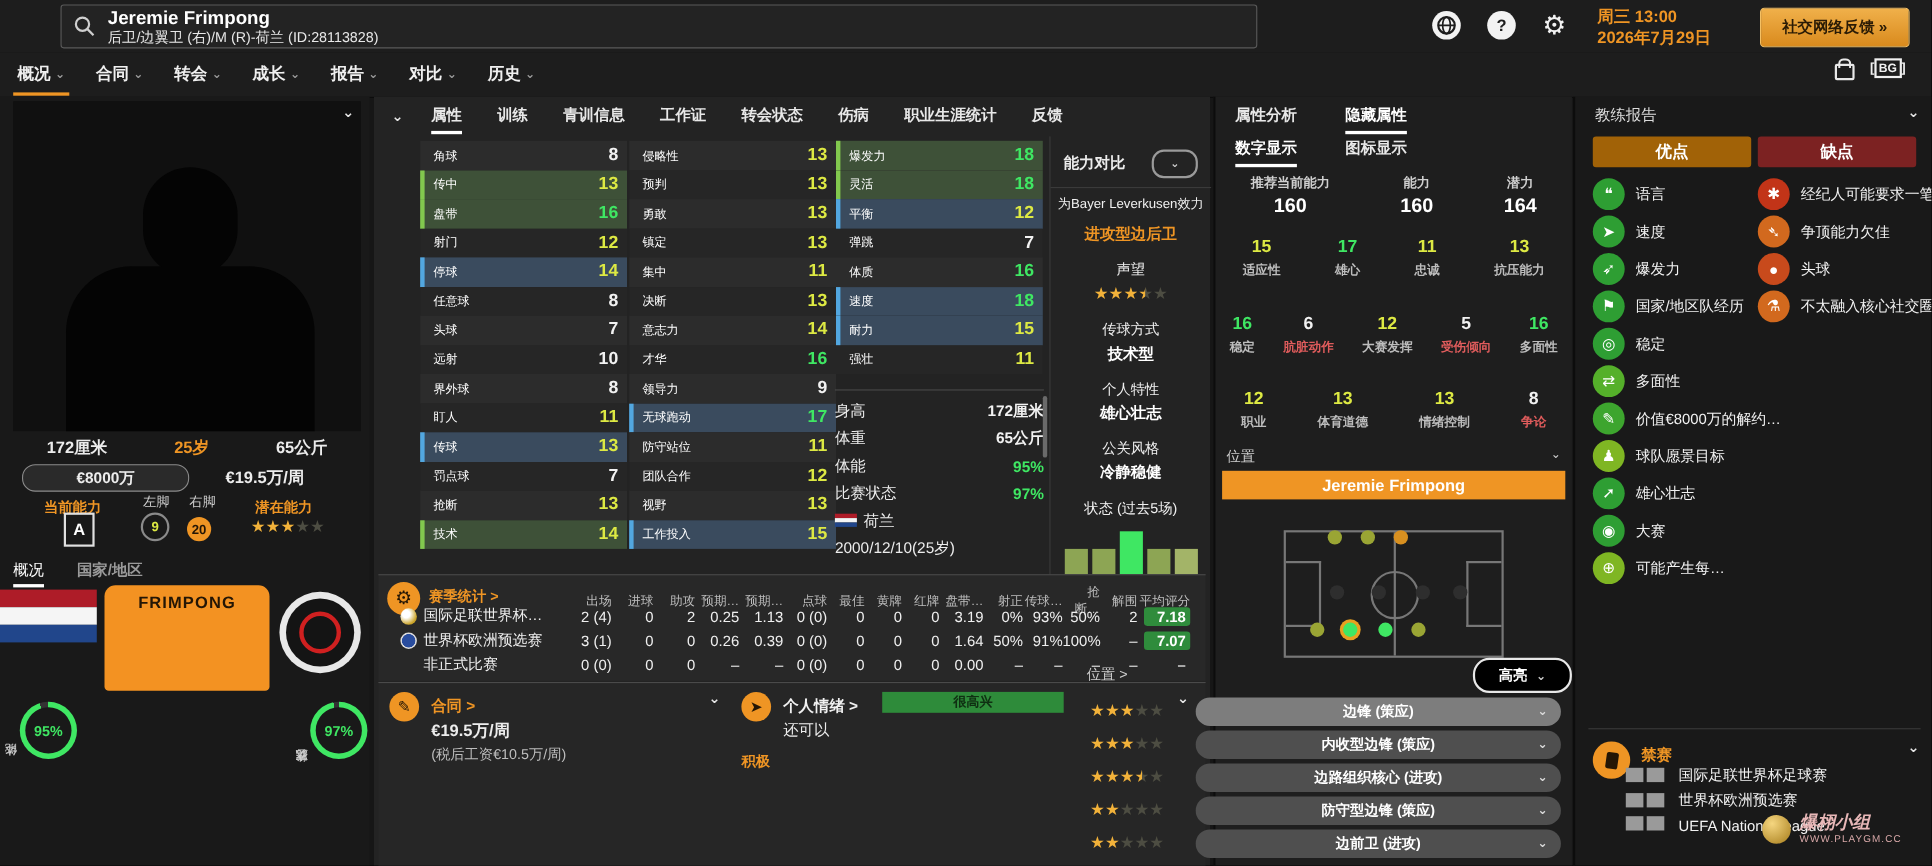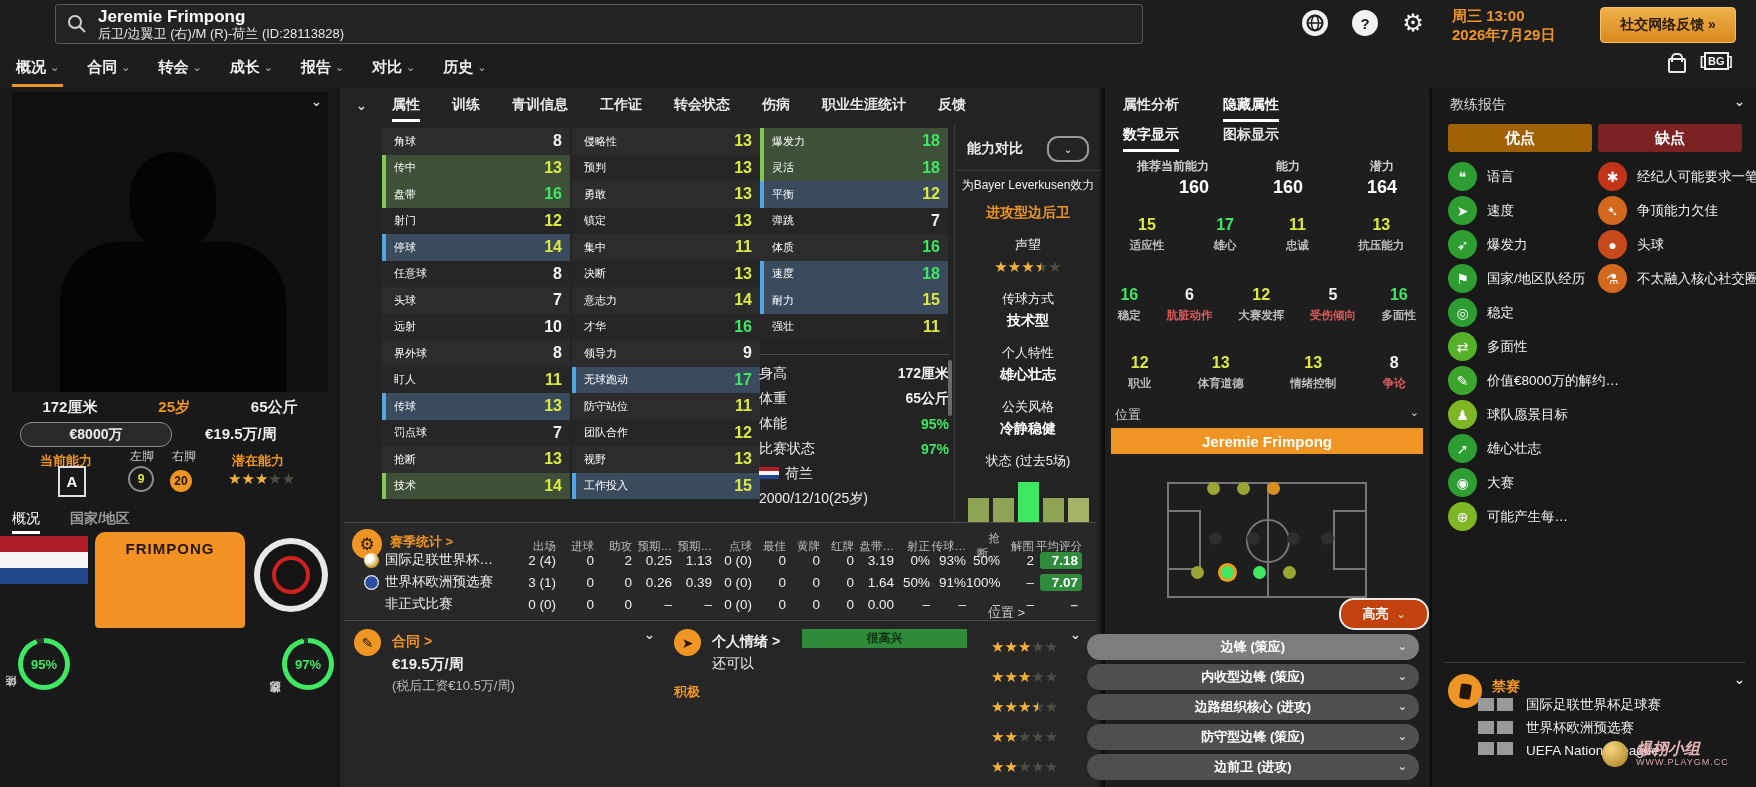--- a/index.html
+++ b/index.html
@@ -112,41 +112,41 @@
   .bot-panel{position:absolute;left:4px;top:532px;width:752px;height:167px;background:#262626;border-top:1px solid #4a4a4a;}
   .circ-icon{width:27px;height:27px;border-radius:50%;background:#ef9524;color:#241605;display:flex;align-items:center;justify-content:center;font-size:14px;font-weight:bold;}
   .sect-title{font-size:14px;font-weight:bold;color:#ef9524;}
   .mood-bar{position:absolute;left:458px;top:8px;width:165px;height:19px;background:#2e8b3a;color:#0f2f12;font-size:12px;font-weight:bold;
             display:flex;align-items:center;justify-content:center;}
   
   .hid-panel{position:absolute;left:1103px;top:88px;width:324px;height:699px;background:#1e1e1e;border-left:2px solid #0c0c0c;}
   .htabs{position:absolute;left:18px;top:8px;display:flex;gap:44px;font-size:14px;font-weight:bold;}
   .habil{position:absolute;left:0px;top:70px;width:324px;display:flex;justify-content:space-around;text-align:center;}
   .habil .l{font-size:12px;color:#cfcfcf;font-weight:bold;}
-  .habil .v{font-size:18px;font-weight:bold;color:#fff;margin-top:2px;text-align:right;}
+  .habil .v{font-size:18px;font-weight:bold;color:#fff;margin-top:2px;}
   .hrow{position:absolute;width:324px;display:flex;justify-content:space-around;text-align:center;}
   .hitem .v{font-size:16px;font-weight:bold;}
   .hitem .l{font-size:11.5px;color:#bdbdbd;font-weight:bold;margin-top:4px;}
   .hitem .l.red{color:#e05c5c;}
   .pos-head{position:absolute;left:10px;top:318px;width:304px;display:flex;justify-content:space-between;font-size:13px;color:#cfcfcf;}
   .pname-bar{position:absolute;left:6px;top:340px;width:312px;height:26px;background:#ef9524;color:#fff;font-weight:bold;font-size:15px;
              display:flex;align-items:center;justify-content:center;}
   .ppos{position:absolute;left:0;top:370px;width:324px;text-align:center;font-size:13px;color:#f0f0f0;}
   .pitch{position:absolute;left:62px;top:394px;width:196px;height:112px;border:2px solid #777;}
   .pitch .mid{position:absolute;left:50%;top:0;bottom:0;width:0;border-left:2px solid #777;}
   .pitch .cc{position:absolute;left:50%;top:50%;width:40px;height:40px;margin:-21px 0 0 -21px;border:2px solid #777;border-radius:50%;}
   .pitch .boxL{position:absolute;left:0;top:26px;width:30px;height:56px;border:2px solid #777;border-left:none;}
   .pitch .boxR{position:absolute;right:0;top:26px;width:30px;height:56px;border:2px solid #777;border-right:none;}
   .dot{position:absolute;width:13px;height:13px;border-radius:50%;}
   .dot.ghost{background:#2e2e2e;}
   .dot.olive{background:#9aa534;}
   .dot.orange{background:#d89020;}
   .dot.green{background:#3fe763;}
   .dot.ring{box-shadow:0 0 0 3px #e8a020;}
-  .hl-pill{position:absolute;left:234px;top:510px;width:86px;height:28px;border:2px solid #e8e8e8;border-radius:15px;background:#c2410c;
+  .hl-pill{position:absolute;left:234px;top:510px;width:86px;height:28px;border:2px solid #e8e8e8;border-radius:15px;background:#000000;
            color:#fff;font-weight:bold;font-size:13px;display:flex;align-items:center;justify-content:center;gap:8px;}
   
   .roles{position:absolute;left:985px;top:632px;width:440px;}
   .role-row{display:flex;align-items:center;height:29px;margin-bottom:1px;}
   .role-stars{width:96px;padding-left:6px;}
   .role-pill{flex:1;height:26px;border-radius:14px;background:#4f4f4f;color:#fff;font-size:13px;font-weight:bold;
              display:flex;align-items:center;justify-content:center;position:relative;margin-right:6px;}
   .role-pill .chev{position:absolute;right:12px;color:#dcdcdc;font-size:11px;}
   .role-row:first-child .role-pill{background:#7d7d7d;}
   .poslbl{position:absolute;left:988px;top:604px;font-size:13px;color:#cfcfcf;}

